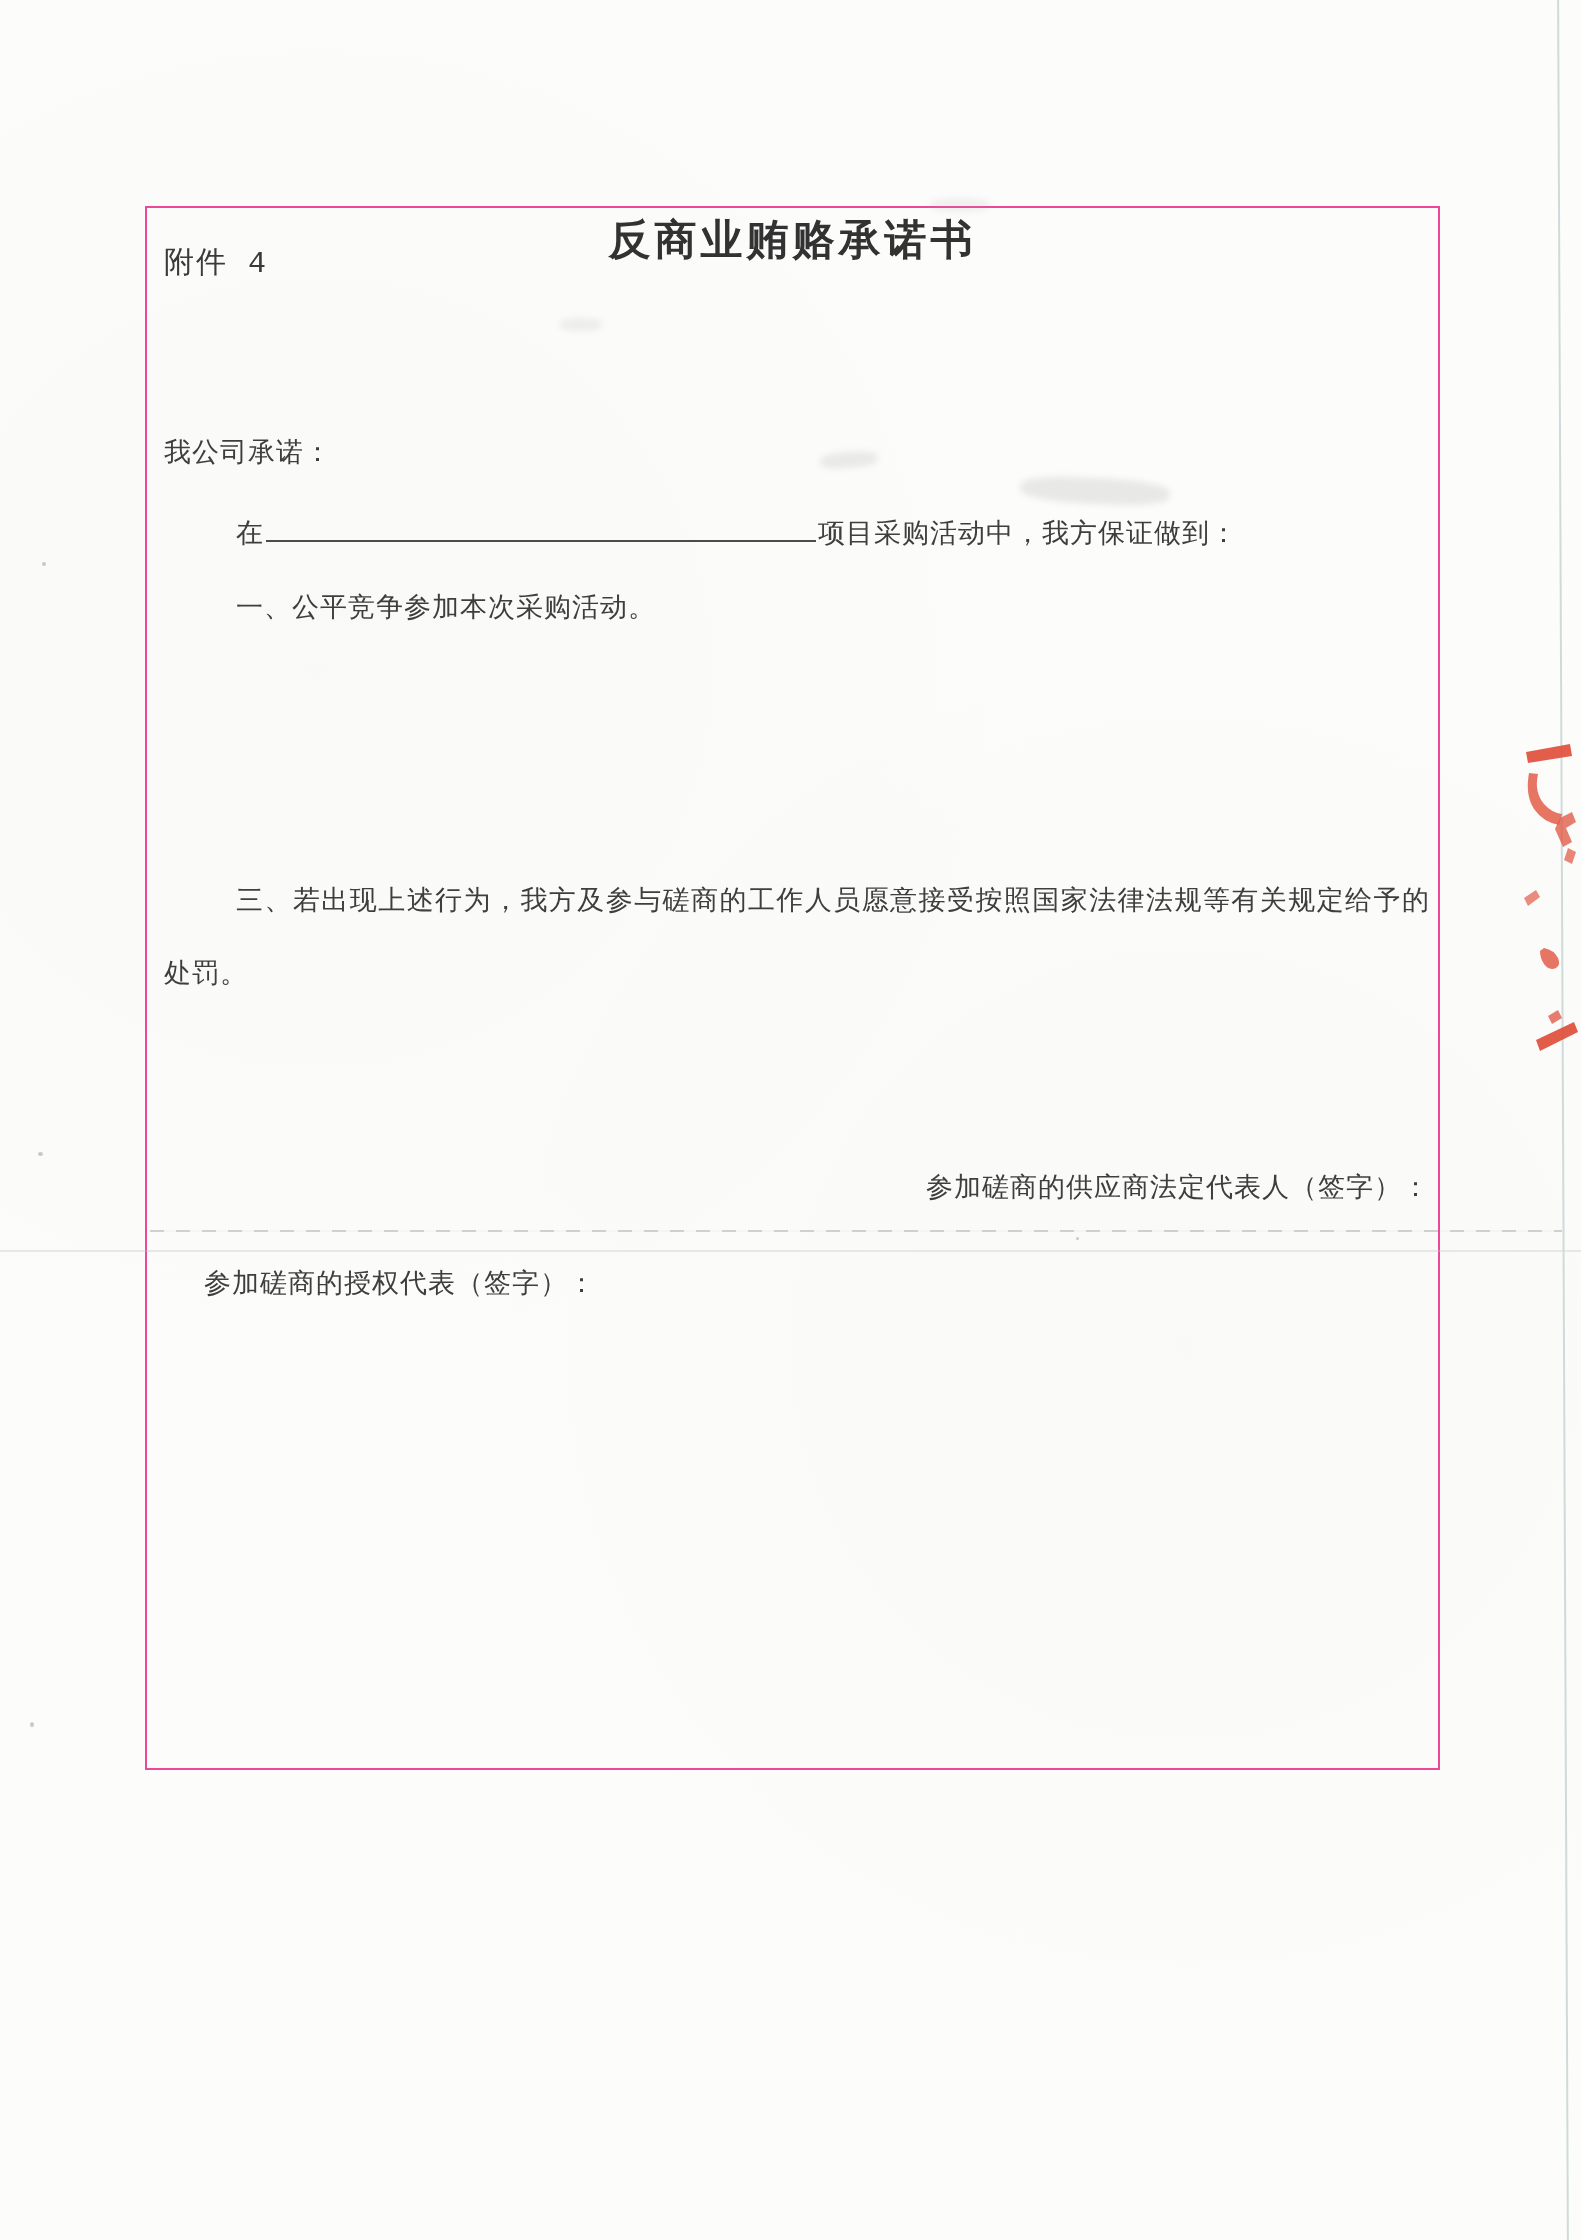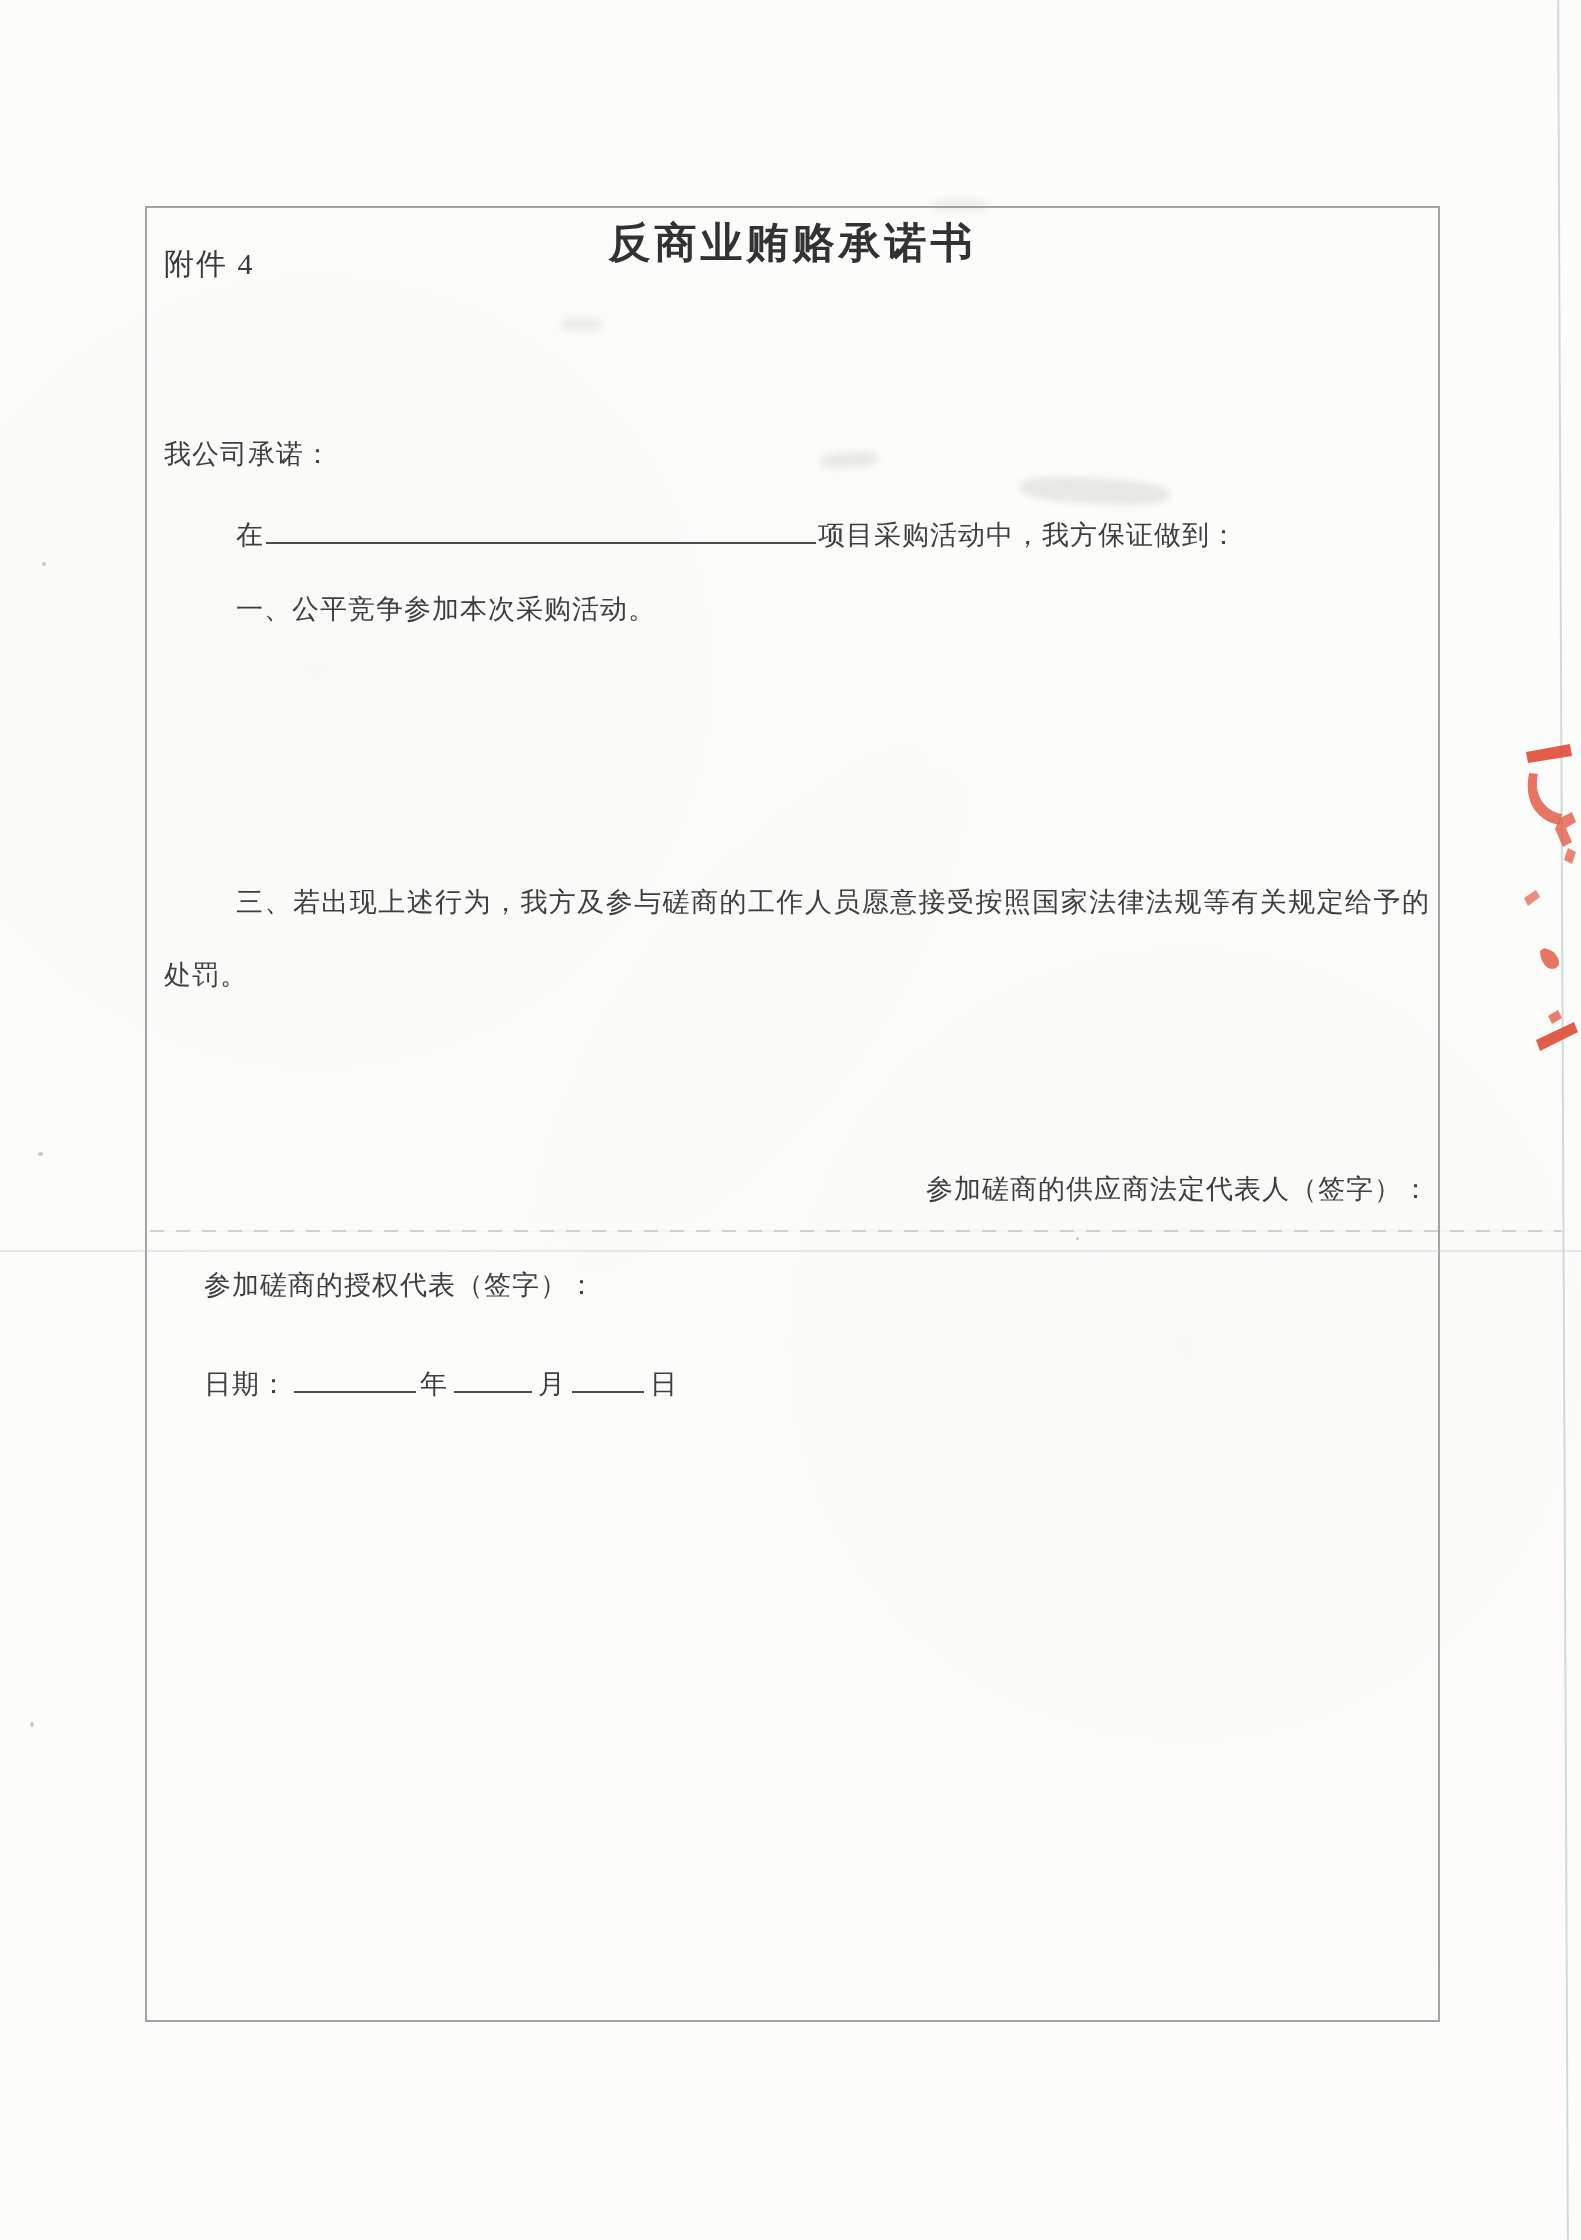--- a/index.html
+++ b/index.html
@@ -14,24 +14,25 @@
   
   .page::before{
     content:"";position:absolute;inset:0;
     background:
       radial-gradient(circle at 20% 30%, rgba(0,0,0,0.012), transparent 40%),
       radial-gradient(circle at 75% 60%, rgba(0,0,0,0.01), transparent 45%);
     pointer-events:none;
   }
   .doc-border{
     position:absolute;
-    left:145px;top:206px;width:1295px;height:1816px;
-    border:2px solid #a3a3a3;
+    left:145px;top:206px;width:1295px;height:1564px;
+    border:2px solid #ec4899;
     box-sizing:border-box;
     background:transparent;
+    font-family:Liberation Mono, monospace;
   }
   .txt{
     position:absolute;
     color:#3e3e3e;
     font-size:27px;
     line-height:73px;
     letter-spacing:1px;
   }
   .attachment{
     left:17px;top:36px;
@@ -106,21 +107,20 @@
 
     <div class="txt item i1">一、公平竞争参加本次采购活动。</div>
 
 
     <div class="txt item i3">三、若出现上述行为，我方及参与磋商的工作人员愿意接受按照国家法律法规等有关规定给予的处罚。</div>
 
     <div class="txt sig s1">参加磋商的供应商法定代表人（签字）：</div>
 
     <div class="txt sig s2">参加磋商的授权代表（签字）：</div>
 
-    <div class="txt dateline"><span>日期：</span><span class="blank year"></span><span>年</span><span class="blank month"></span><span>月</span><span class="blank day"></span><span>日</span></div>
 
   </div>
 
   <div class="streak-dashed"></div>
   <div class="streak-light"></div>
   <div class="page-edge"></div>
   <div class="speck a"></div>
   <div class="speck b"></div>
   <div class="speck c"></div>
   <div class="speck d"></div>

